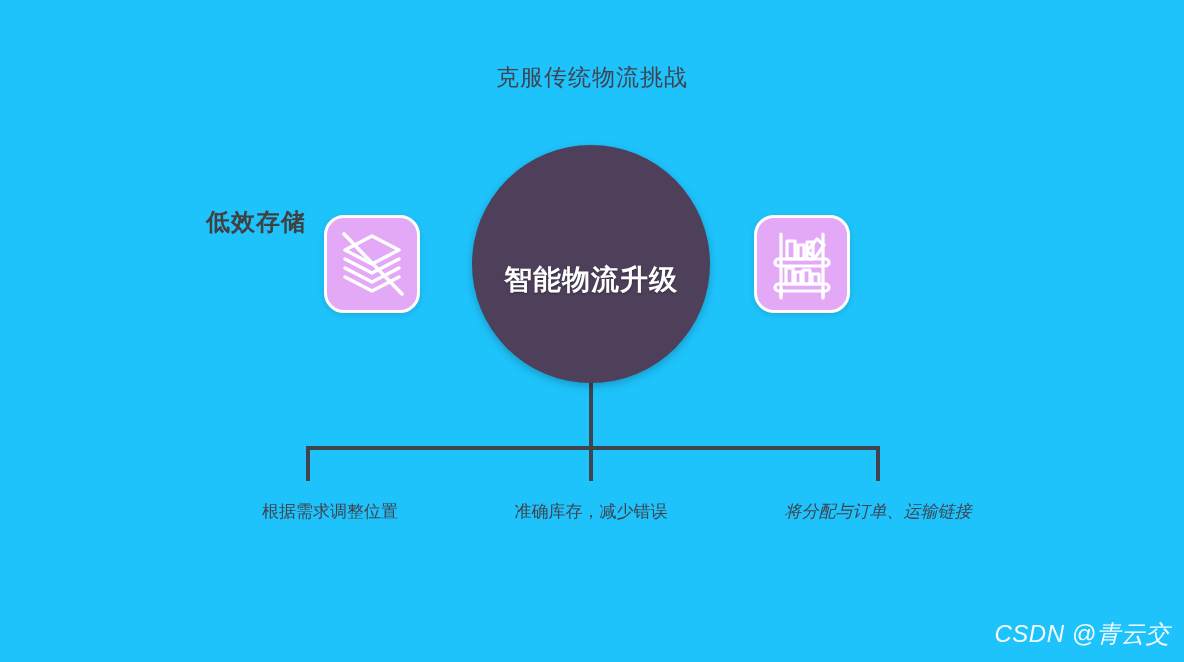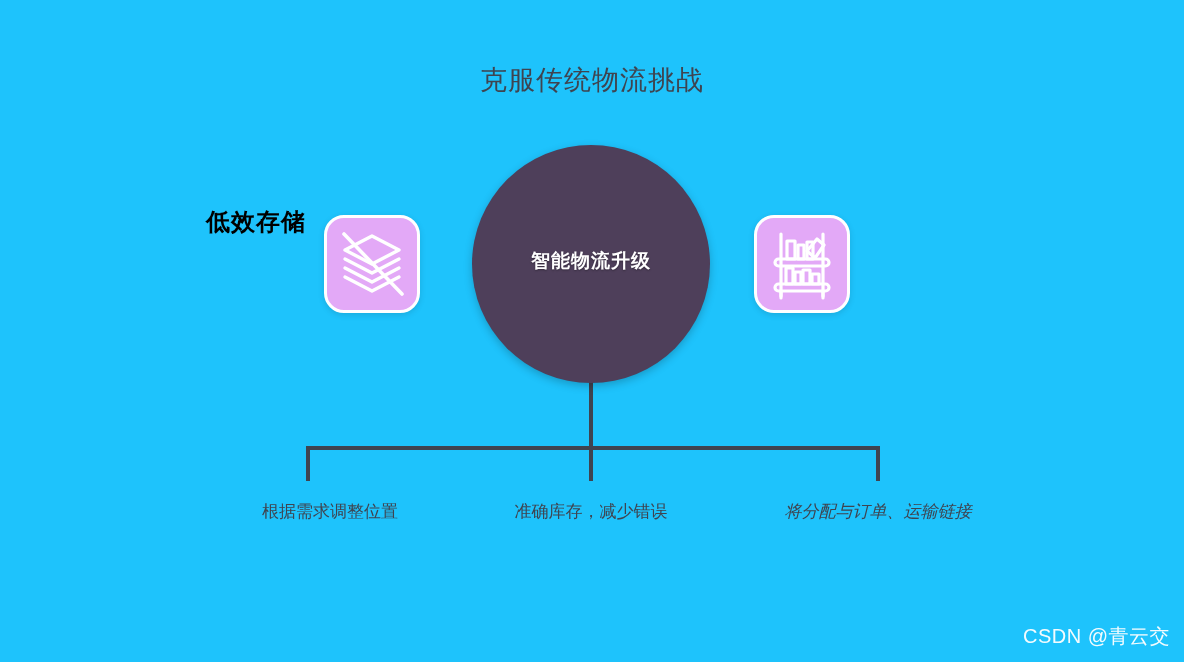--- a/index.html
+++ b/index.html
@@ -20,46 +20,46 @@
     overflow: hidden;
   }
 
   
   #title {
     position: absolute;
     left: 0;
     top: 62px;
     width: 1184px;
     text-align: center;
-    font-size: 27px;
+    font-size: 23px;
     font-weight: 400;
     color: #3f4450;
     letter-spacing: 1px;
     white-space: nowrap;
   }
 
   
   #center-circle {
     position: absolute;
     left: 472px;
     top: 145px;
     width: 238px;
     height: 238px;
     border-radius: 50%;
     background: #4e3f5a;
     box-shadow: 0 3px 8px rgba(0,0,0,0.22);
   }
   #center-circle-label {
     position: absolute;
     left: 0;
-    top: 103px;
+    top: 116px;
     width: 238px;
     text-align: center;
     color: #ffffff;
-    font-size: 19px;
+    font-size: 28px;
     font-weight: bold;
     letter-spacing: 1px;
     text-shadow: 0 1px 2px rgba(0,0,0,0.35);
     white-space: nowrap;
   }
 
   
   #connectors {
     position: absolute;
     left: 0;
@@ -82,21 +82,21 @@
   }
   #icon-tile-left  { left: 324px; top: 215px; }
   #icon-tile-right { left: 754px; top: 215px; }
   .icon-tile svg { display: block; }
 
   
   .side-block { position: absolute; }
   .side-heading {
     font-size: 24px;
     font-weight: bold;
-    color: #000000;
+    color: #404040;
     letter-spacing: 1px;
     line-height: 1.2;
     white-space: nowrap;
   }
   .side-desc {
     font-size: 16px;
     font-weight: 400;
     color: #3f4450;
     line-height: 1.55;
     margin-top: 14px;
@@ -127,25 +127,26 @@
   }
   #bottom-label-0 { left: 198px; top: 498px; width: 264px; }
   #bottom-label-1 { left: 459px; top: 498px; width: 264px; }
   #bottom-label-2 { left: 762px; top: 498px; width: 232px; font-style: italic; }
 
   
   #watermark {
     position: absolute;
     right: 14px;
     bottom: 12px;
-    font-size: 20px;
+    font-size: 24px;
     color: #ffffff;
     opacity: 0.95;
     letter-spacing: 0.5px;
     white-space: nowrap;
+    font-style: italic;
   }
 </style>
 </head>
 <body>
 
 <div id="slide">
 
   <div id="title">克服传统物流挑战</div>
 
   <svg id="connectors" viewBox="0 0 1184 662" width="1184" height="662" aria-hidden="true">

